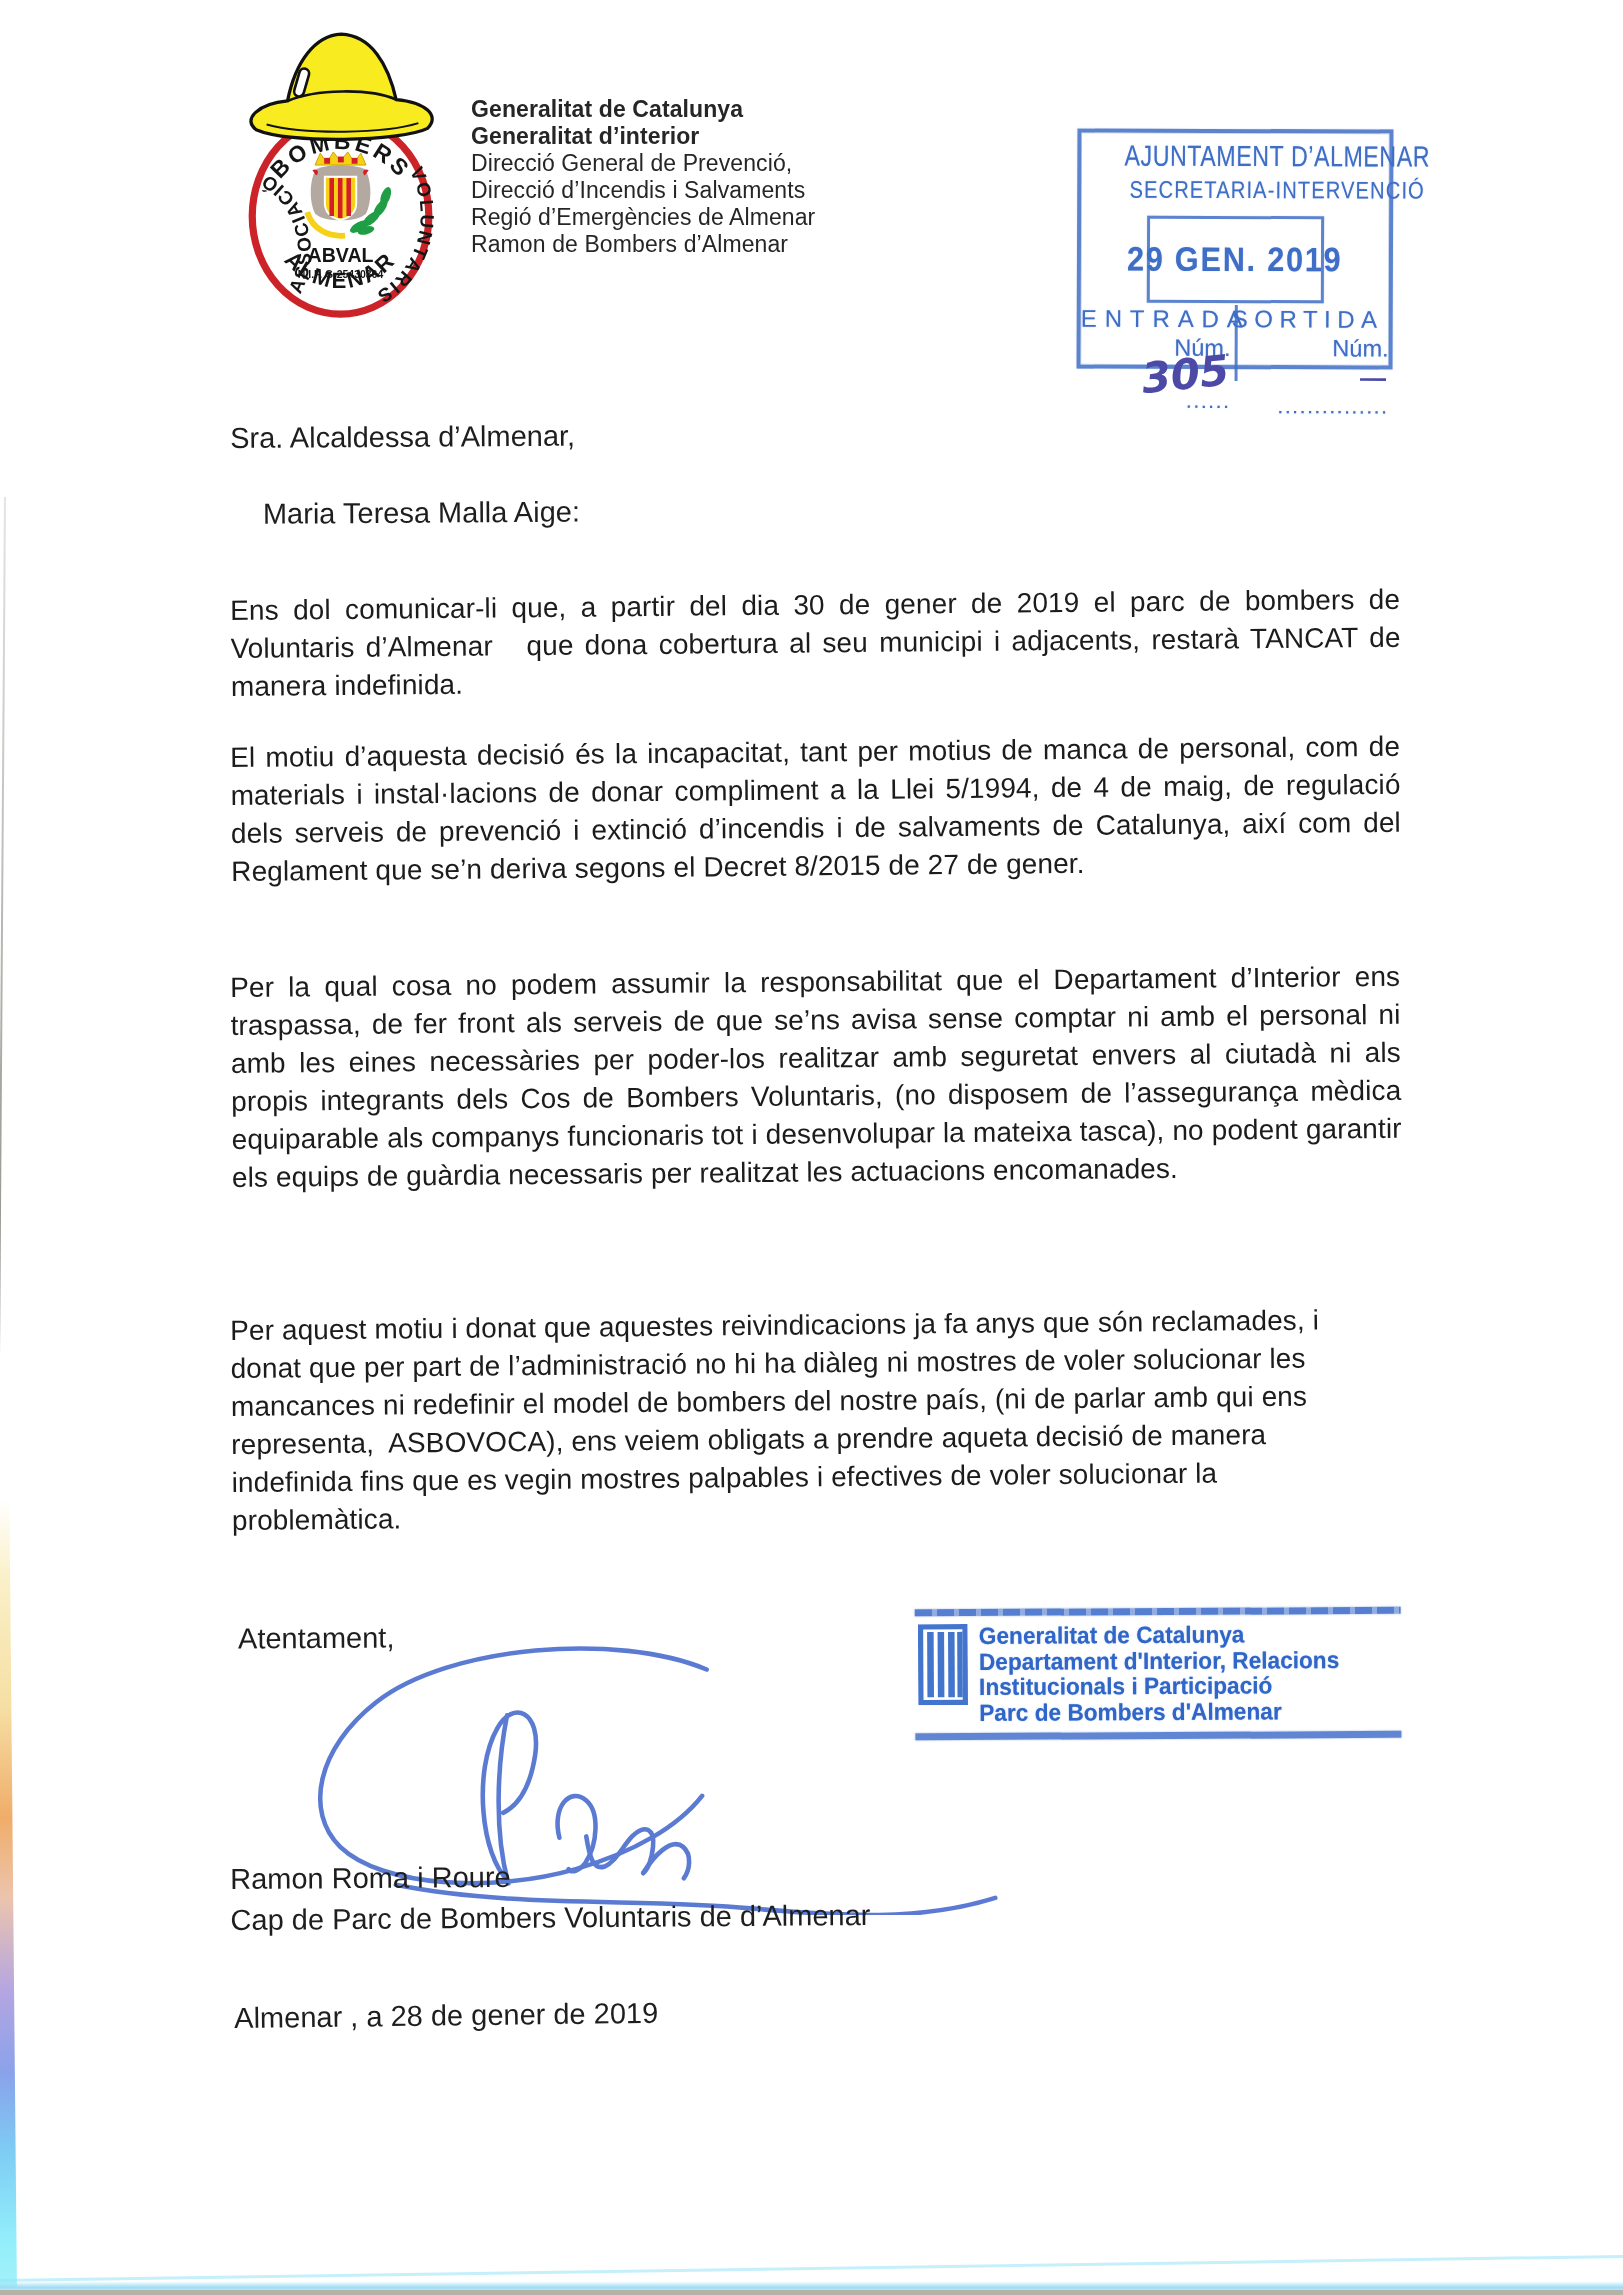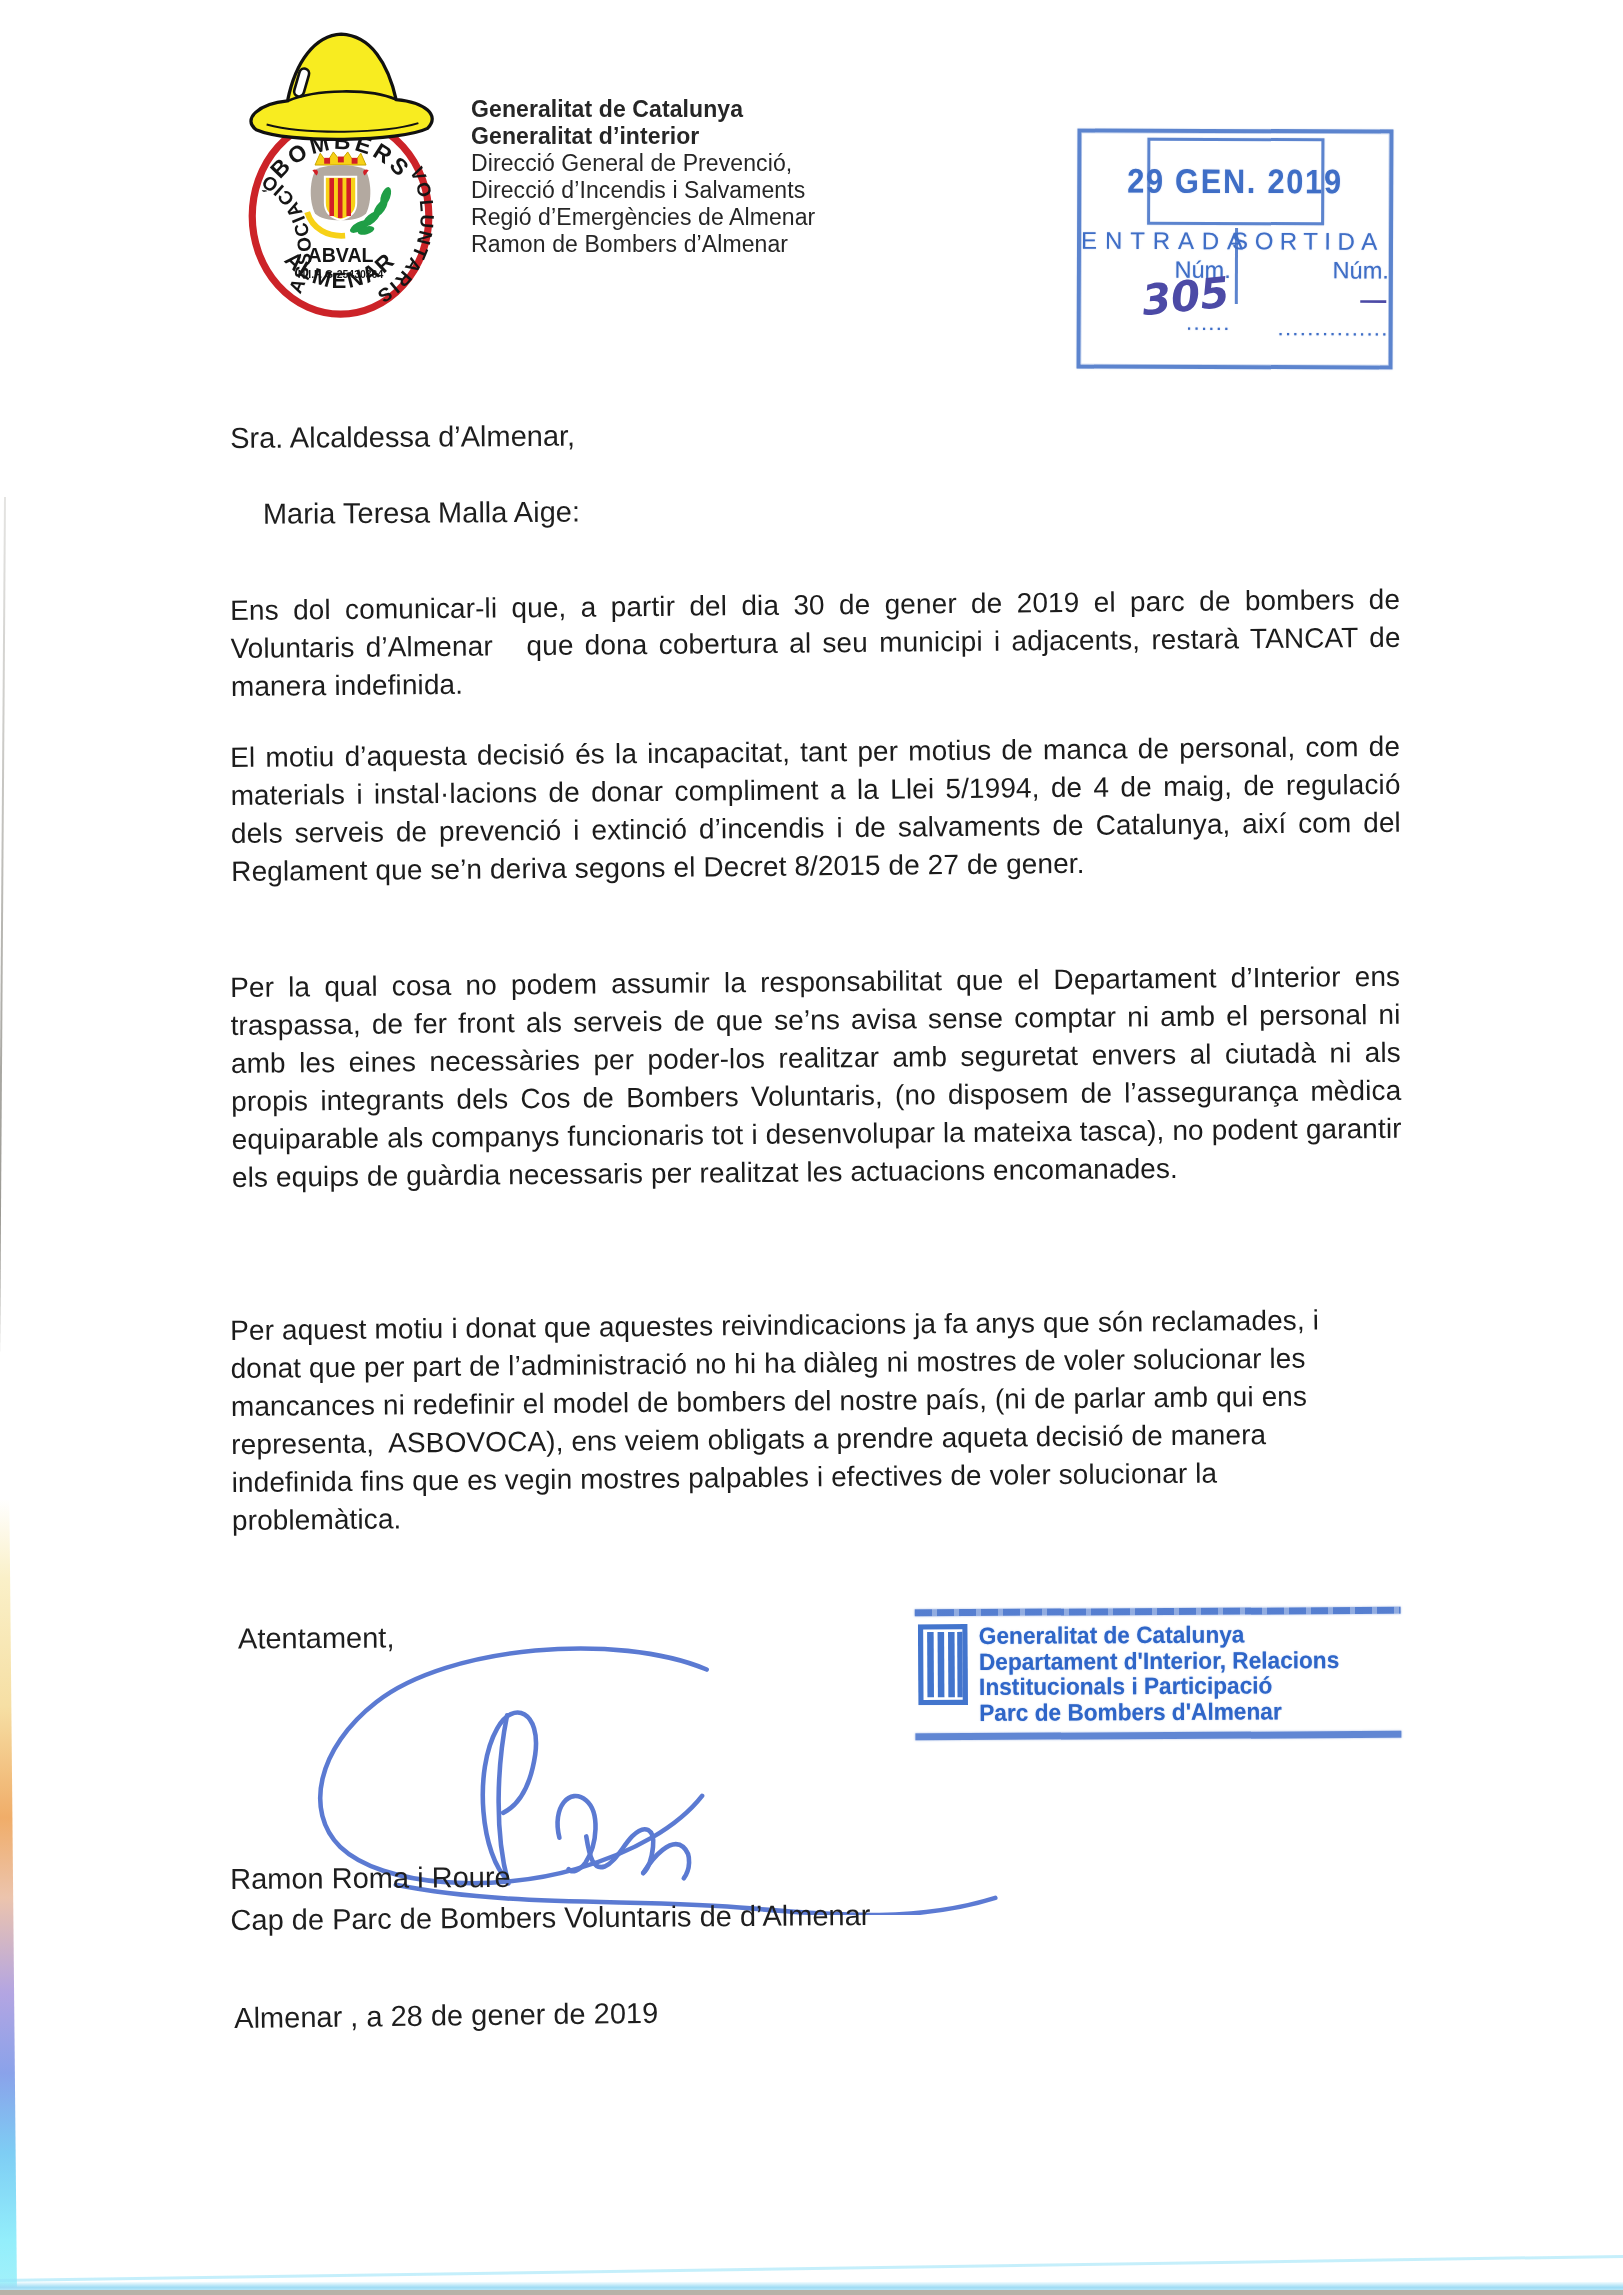--- a/index.html
+++ b/index.html
@@ -139,20 +139,34 @@
   <div class="lh-text">
     <div class="b">Generalitat de Catalunya</div>
     <div class="b">Generalitat d’interior</div>
     <div>Direcció General de Prevenció,</div>
     <div>Direcció d’Incendis i Salvaments</div>
     <div>Regió d’Emergències de Almenar</div>
     <div>Ramon de Bombers d’Almenar</div>
   </div>
 
   <div class="entry-stamp stamp">
+    <div class="es-head">
+      <svg width="46" height="71" viewBox="0 0 70 108">
+        <path d="M 14 8 Q 20 2 26 8 Q 32 2 38 8 Q 44 2 50 8" fill="none" stroke="#3f6ec6" stroke-width="4"></path>
+        <path d="M 8 16 L 60 16 L 60 66 Q 60 92 34 98 Q 8 92 8 66 Z" fill="none" stroke="#3f6ec6" stroke-width="5"></path>
+        <rect x="16" y="24" width="7" height="58" fill="#3f6ec6" opacity=".85"></rect>
+        <rect x="29" y="24" width="7" height="62" fill="#3f6ec6" opacity=".85"></rect>
+        <rect x="42" y="24" width="7" height="58" fill="#3f6ec6" opacity=".85"></rect>
+        <path d="M 2 74 Q 8 100 32 106" fill="none" stroke="#3f6ec6" stroke-width="4"></path>
+      </svg>
+      <div class="es-headtxt">
+        <div class="es-title">AJUNTAMENT D’ALMENAR</div>
+        <div class="es-sub">SECRETARIA-INTERVENCIÓ</div>
+      </div>
+    </div>
     <div class="es-datebox">
       <span class="es-date">29 GEN. 2019</span>
     </div>
     <div class="es-cols">
       <div class="es-divider"></div>
       <div class="es-row">
         <div class="es-cell-l"><span class="es-colhead">ENTRADA</span></div>
         <div class="es-cell-r"><span class="es-colhead r">SORTIDA</span></div>
       </div>
       <div class="es-row">

